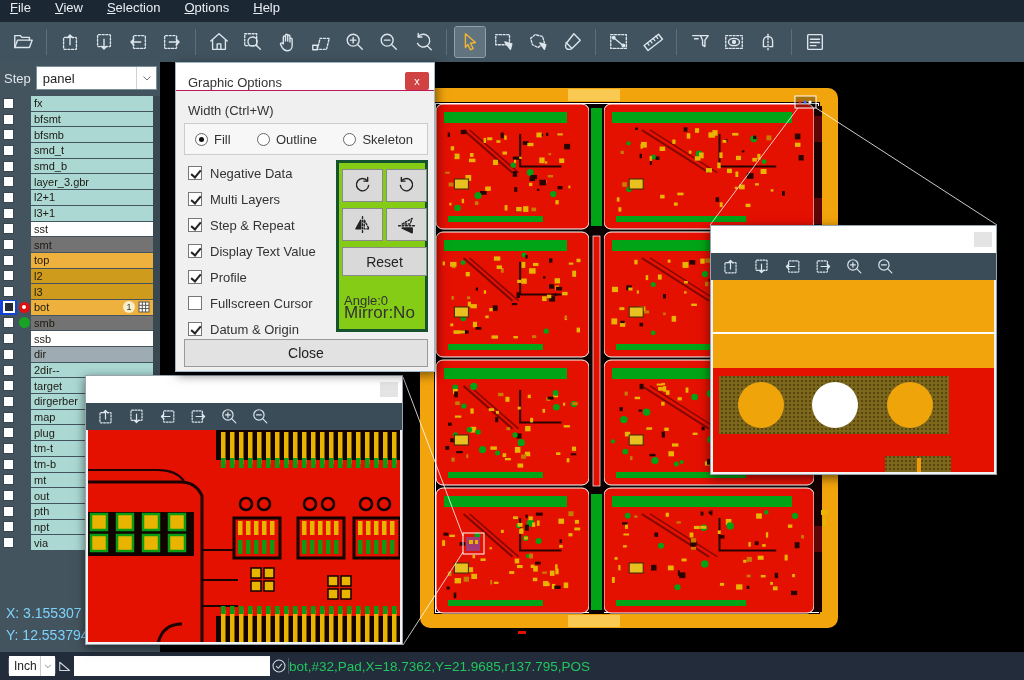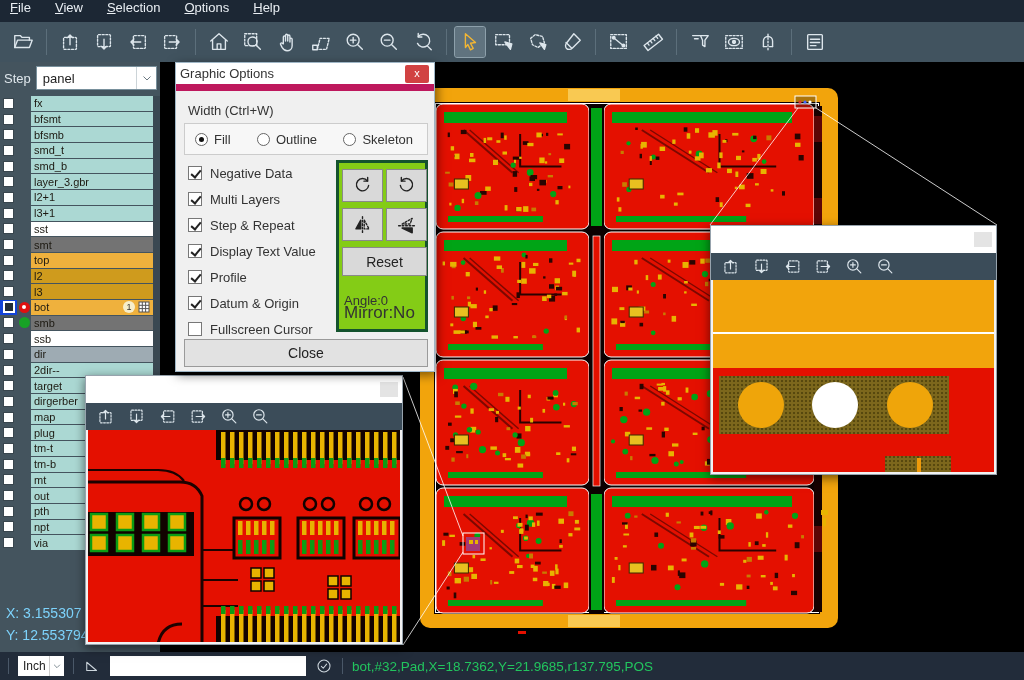--- a/index.html
+++ b/index.html
@@ -44,21 +44,21 @@
 .badge{margin-left:auto;margin-right:3px;width:12px;height:12px;border-radius:50%;background:#f7eecb;color:#333;font-size:9px;display:flex;align-items:center;justify-content:center}
 .gridic{width:12px;height:12px;margin-right:3px;display:flex;align-items:center}
 .sb-strip{position:absolute;right:0;top:34px;width:7px;height:465px;background:#3a4852}
 .coords{position:absolute;left:6px;top:540px;color:#7dd3fc;font-size:14px;line-height:22px}
 
 
 .canvas{position:absolute;left:160px;top:62px;width:864px;height:590px;background:#000;z-index:0}
 
 
 .dialog{position:absolute;left:175px;top:62px;width:260px;height:310px;background:#f0f0f0;border:1px solid #9fb6c6;z-index:10;box-shadow:2px 3px 10px rgba(0,0,0,.5)}
-.dlg-title{height:28px;background:#fff;display:flex;align-items:center;padding-left:4px;font-size:13px;color:#333;border-bottom:7px solid #be185d}
+.dlg-title{height:28px;background:#fff;display:flex;align-items:flex-end;padding-left:12px;font-size:13px;color:#333;border-bottom:1px solid #be185d}
 .dlg-close{margin-left:auto;width:24px;height:18px;background:#d14242;color:#fff;font-size:11px;line-height:1;display:flex;align-items:center;justify-content:center;margin-right:5px;border-radius:2px}
 .dlg-width-label{position:absolute;left:12px;top:40px;font-size:13px;color:#333}
 .radio-box{position:absolute;left:8px;top:60px;width:244px;height:32px;border:1px solid #ccc;background:#f7f7f7;display:flex;align-items:center;justify-content:space-between;padding:0 14px 0 10px;font-size:13px;color:#333}
 .radio-item{display:flex;align-items:center}
 .radio{width:13px;height:13px;border:1px solid #666;border-radius:50%;background:#fff;margin-right:6px;position:relative}
 .radio.on::after{content:"";position:absolute;left:3px;top:3px;width:5px;height:5px;border-radius:50%;background:#111}
 .checks{position:absolute;left:12px;top:97px}
 .chk{display:flex;align-items:center;height:26px;font-size:13px;color:#333}
 .box{width:14px;height:14px;border:1px solid #777;background:#fff;margin-right:8px;position:relative;flex:0 0 auto}
 .box.on::after{content:"";position:absolute;left:4px;top:1px;width:4px;height:8px;border:solid #222;border-width:0 2px 2px 0;transform:rotate(40deg)}
@@ -76,21 +76,21 @@
 #win2{left:710px;top:225px;width:287px;height:250px}
 .mw-title{height:27px;background:#fff;display:flex;align-items:center;justify-content:flex-end;padding-right:4px}
 .mw-btn{width:18px;height:15px;background:#e4e4e4}
 .mw-toolbar{height:27px;background:#3b4c59;display:flex;align-items:center;padding-left:8px;gap:9px}
 .mw-toolbar .tb-btn{width:22px;height:22px;margin:0}
 .mw-toolbar .tb-btn svg{width:19px;height:19px}
 .mw-content{position:relative;width:100%;height:calc(100% - 54px);overflow:hidden;border:2px solid #f2f2f2;border-top:none}
 .mw-content svg{display:block}
 
 
-.statusbar{position:absolute;left:0;top:652px;width:1024px;height:28px;background:#222c3a;display:flex;align-items:center;gap:9px;padding-left:8px;z-index:4}
+.statusbar{position:absolute;left:0;top:652px;width:1024px;height:28px;background:#222c3a;display:flex;align-items:center;padding-left:8px;z-index:4}
 .sb-sep{width:1px;height:16px;background:#4a5868;flex:0 0 auto}
 .unit-combo{width:46px;height:20px;background:#fff;display:flex;align-items:center;font-size:12px;color:#222;padding-left:5px;flex:0 0 auto}
 .unit-combo .chev{margin-left:auto;width:15px;height:100%;border-left:1px solid #ccc;display:flex;align-items:center;justify-content:center}
 .unit-combo .chev svg{width:10px;height:10px;stroke:#5a6a74;fill:none;stroke-width:1.8}
 .sb-ic svg{width:18px;height:18px;fill:none;stroke:#cdd6dd;stroke-width:1.4;stroke-linecap:round;stroke-linejoin:round;display:block}
 .cmd-input{width:196px;height:20px;background:#fff;border:none;font-size:12px;padding:0 5px;flex:0 0 auto}
 .sb-msg{color:#22c55e;font-size:13.5px;white-space:nowrap}
 </style>
 </head>
 <body>
@@ -1402,26 +1402,26 @@
       </div>
       <div class="chk">
         <span class="box on"></span>
         <span>Display Text Value</span>
       </div>
       <div class="chk">
         <span class="box on"></span>
         <span>Profile</span>
       </div>
       <div class="chk">
+        <span class="box"></span>
+        <span>Fullscreen Cursor</span>
+      </div>
+      <div class="chk">
         <span class="box on"></span>
         <span>Datum &amp; Origin</span>
-      </div>
-      <div class="chk">
-        <span class="box"></span>
-        <span>Fullscreen Cursor</span>
       </div>
     </div>
   <div class="rightpanel">
     <div class="tbtn" id="tbtn0" style="left:3px;top:6px">
         <svg viewBox="0 0 24 24">
           <path d="M17.6 6.8A7 7 0 1019 12"></path>
           <path d="M17.9 2.8v4.2h-4.2"></path>
         </svg>
       </div>
     <div class="tbtn" id="tbtn1" style="left:47px;top:6px">

